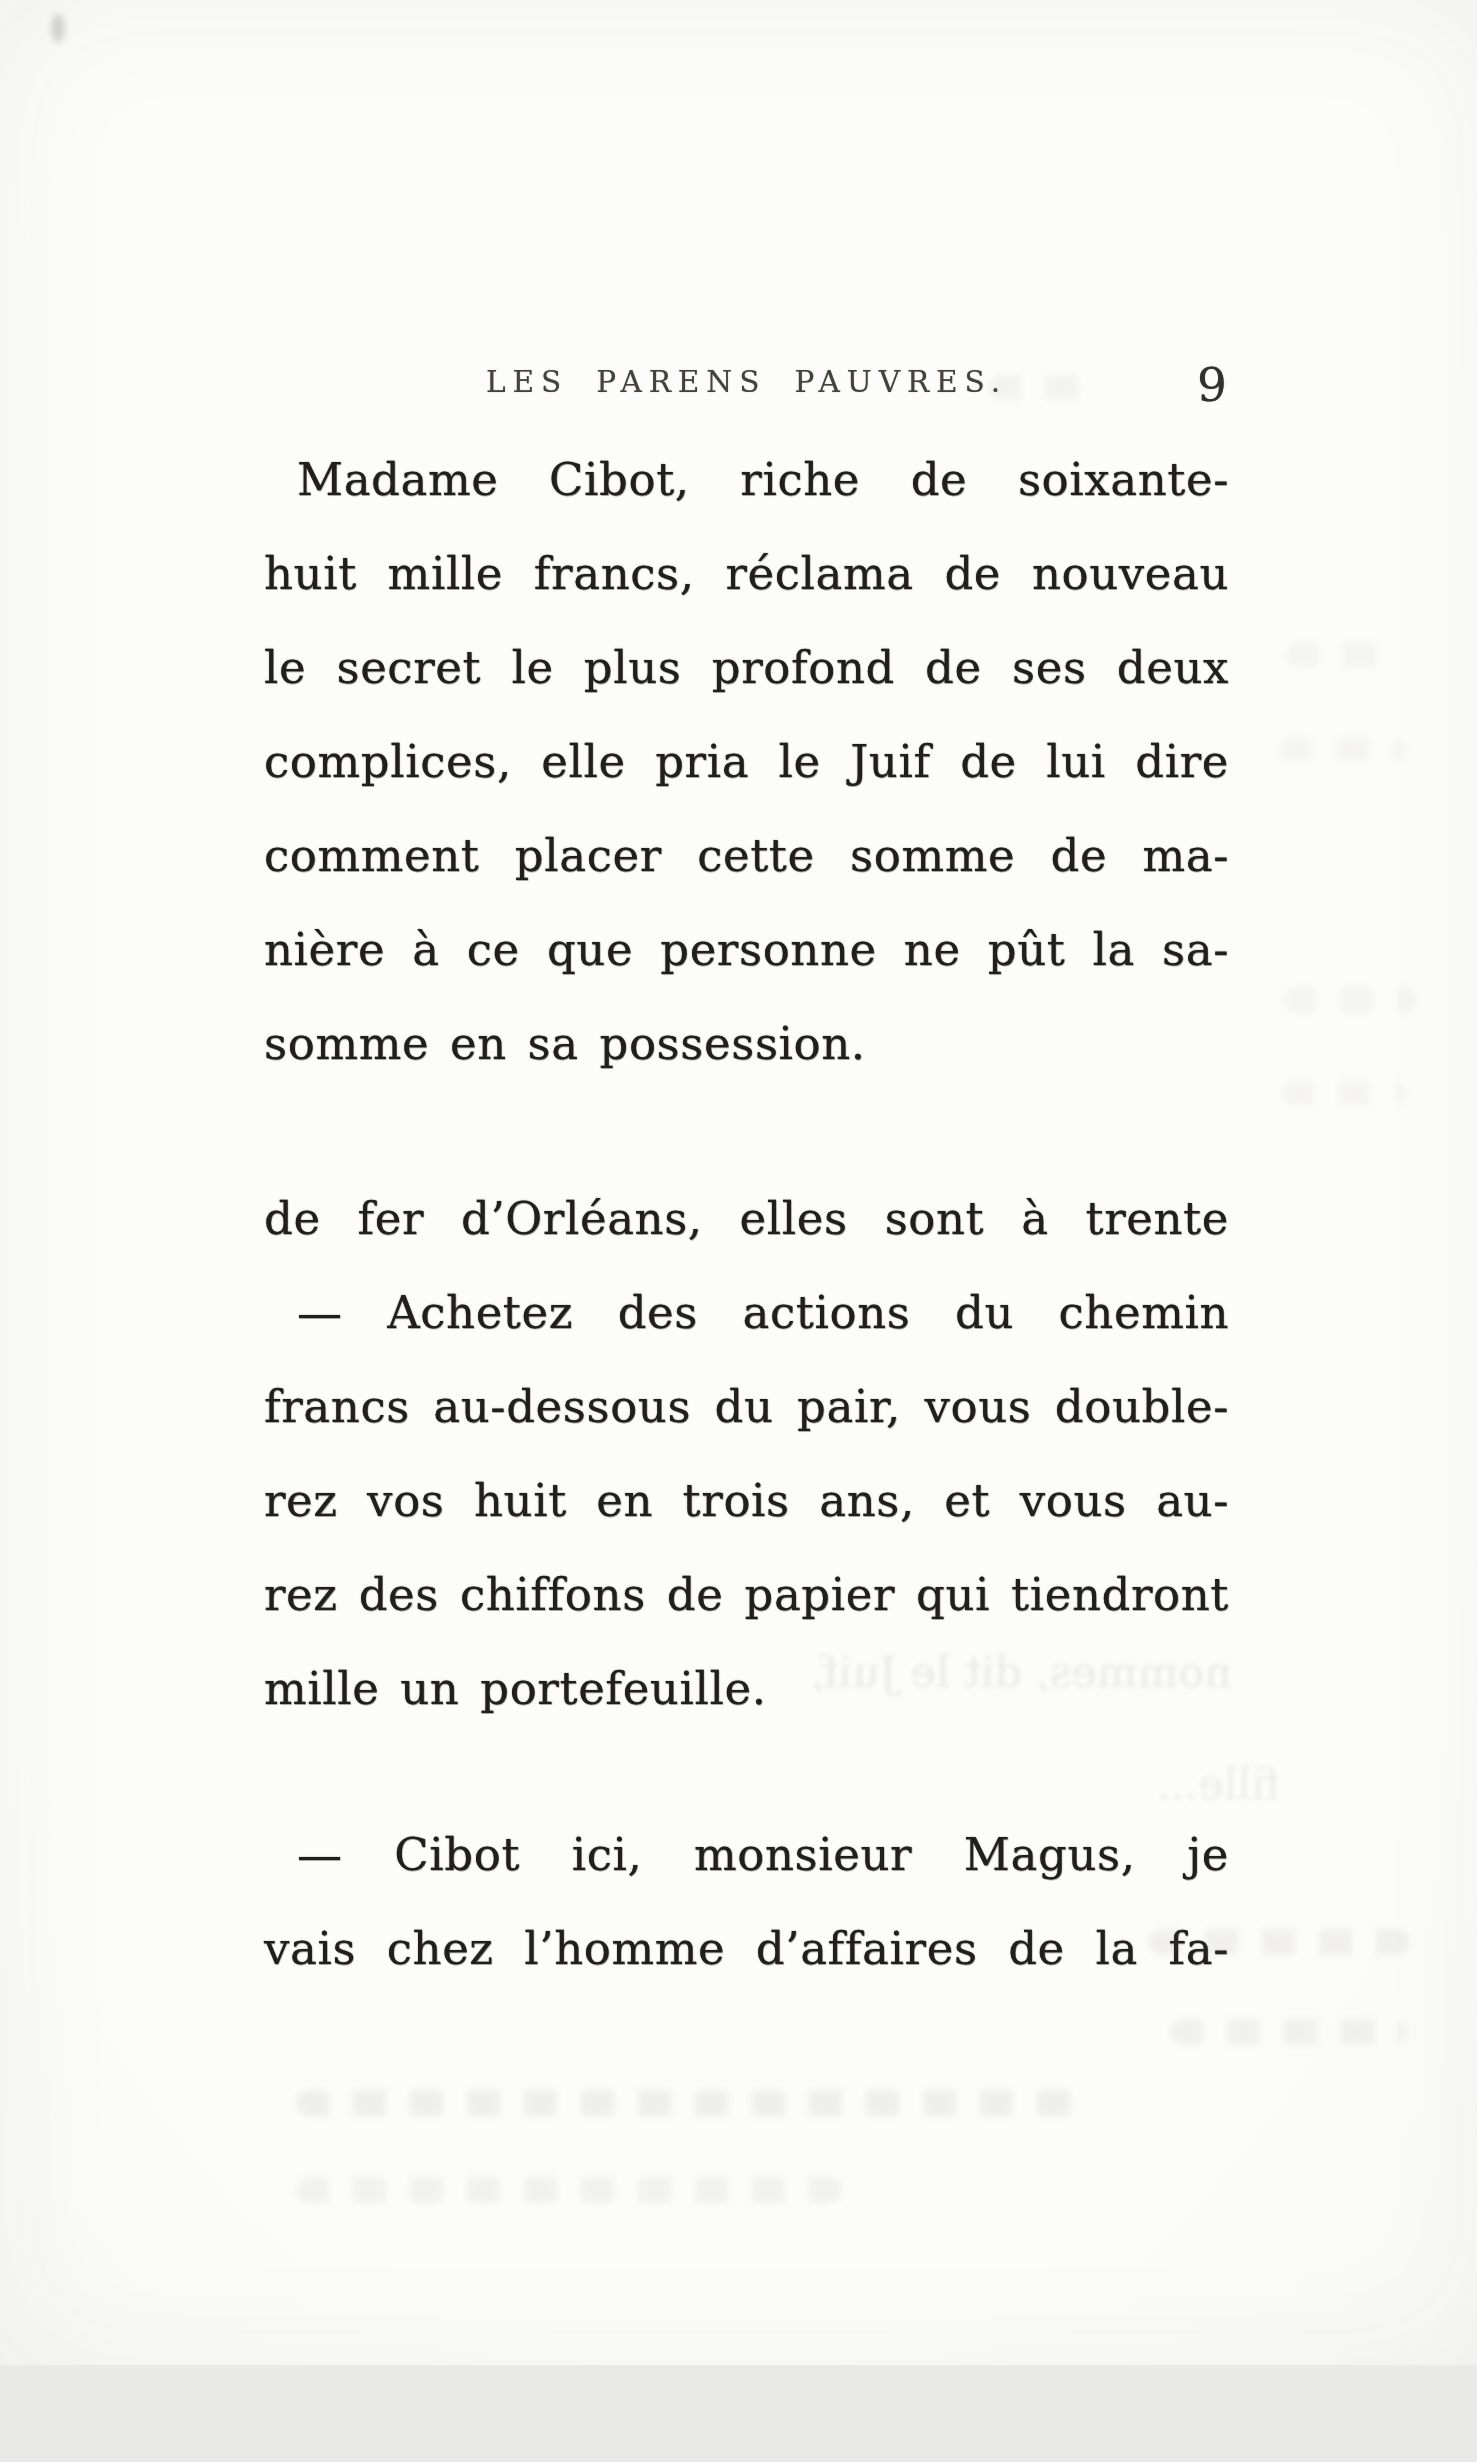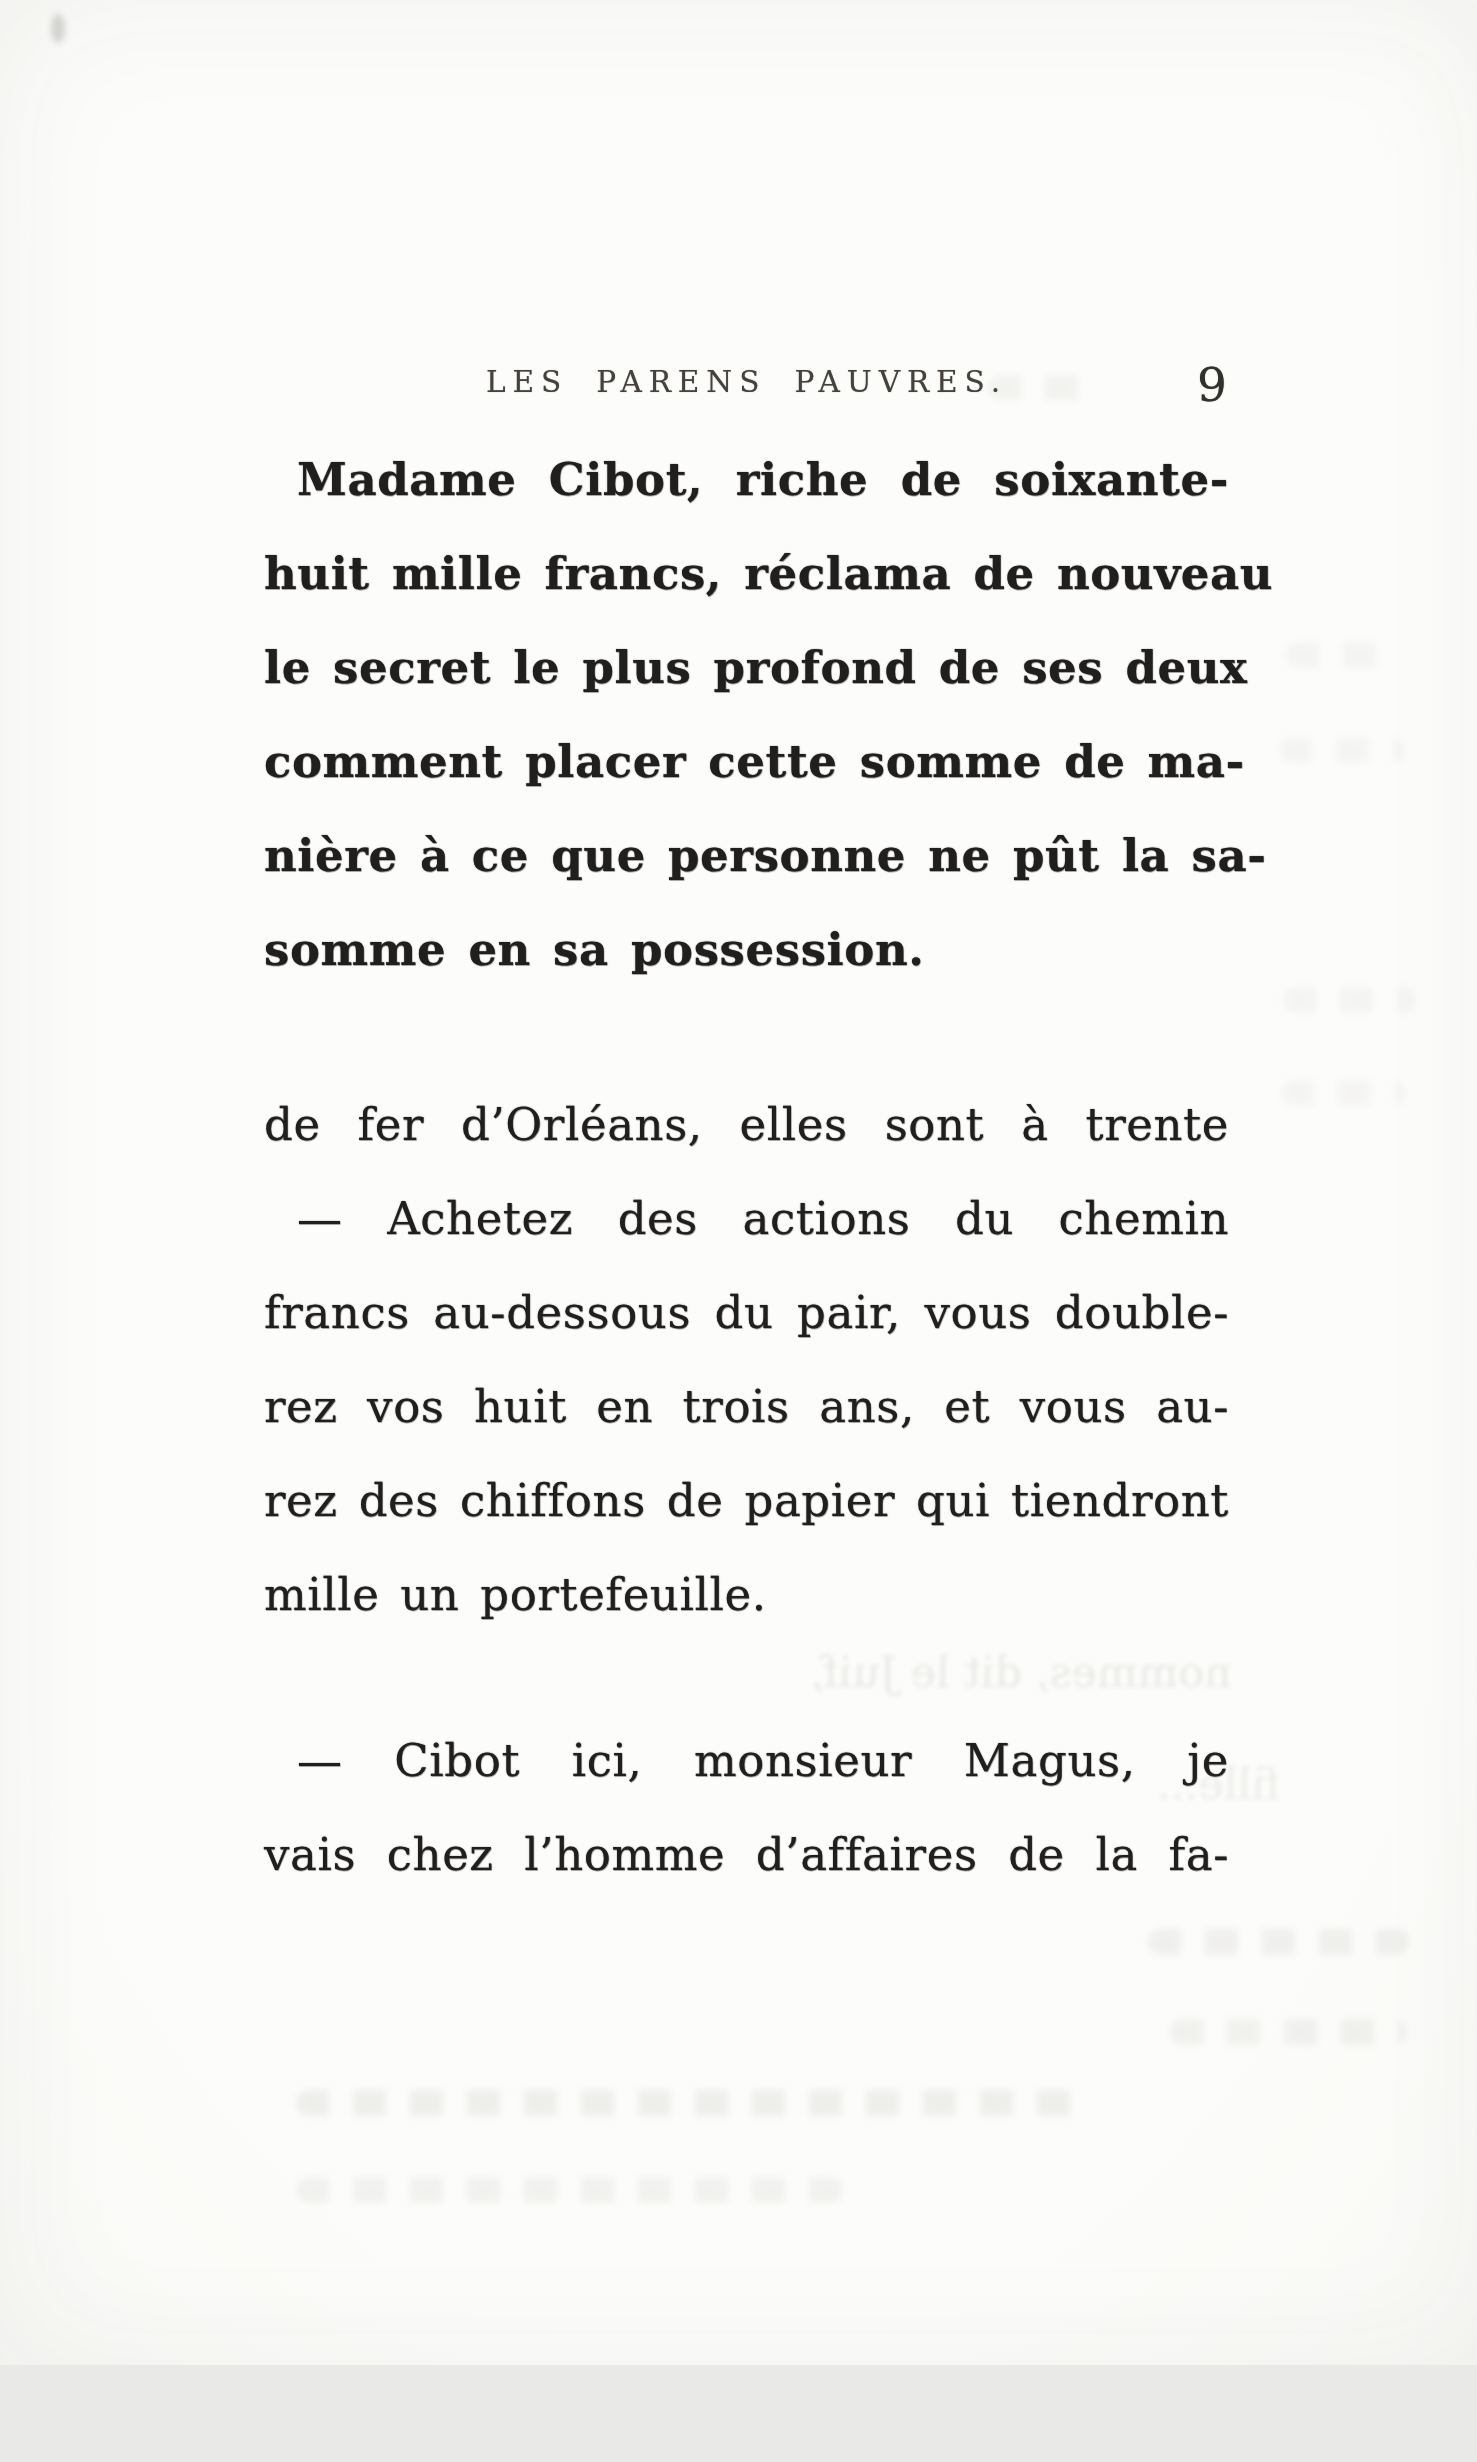--- a/index.html
+++ b/index.html
@@ -39,21 +39,21 @@
   
   .textblock {
     position: absolute; left: 264px; top: 433px; width: 965px;
     font-size: 45px; line-height: 94px;
     letter-spacing: 0.6px; word-spacing: 5.9px;
     color: #201f1d;
     text-shadow: 0 0 1.2px rgba(32,31,29,0.75), 0.6px 0.6px 0.6px rgba(32,31,29,0.3);
     filter: blur(0.2px);
   }
   .paragraph { margin: 0; }
-  .paragraph.gap-a { margin-bottom: 81px; font-weight: bold; }
+  .paragraph.gap-a { margin-bottom: 81px; }
   .paragraph.gap-b { margin-bottom: 72px; }
   .line {
     height: 94px;
     text-align: justify;
     text-align-last: justify;
     white-space: nowrap;
   }
   .line.first { text-indent: 33px; }
   .line.flush { text-align-last: left; }
   
@@ -86,20 +86,21 @@
     <div class="page-number">9</div>
     <div class="smudge" style="left:724px; top:17.7px; width:108px; opacity:0.07;"></div>
   </div>
 
   <div class="textblock">
 
     <div class="paragraph gap-a">
       <div class="line first">Madame Cibot, riche de soixante-</div>
       <div class="line">huit mille francs, réclama de nouveau</div>
       <div class="line">le secret le plus profond de ses deux</div>
+      <div class="line">complices, elle pria le Juif de lui dire</div>
       <div class="line">comment placer cette somme de ma-</div>
       <div class="line">nière à ce que personne ne pût la sa-</div>
       <div class="line flush">somme en sa possession.</div>
     </div>
 
     <div class="paragraph gap-b">
       <div class="line">de fer d’Orléans, elles sont à trente</div>
       <div class="line first">— Achetez des actions du chemin</div>
       <div class="line">francs au-dessous du pair, vous double-</div>
       <div class="line">rez vos huit en trois ans, et vous au-</div>

